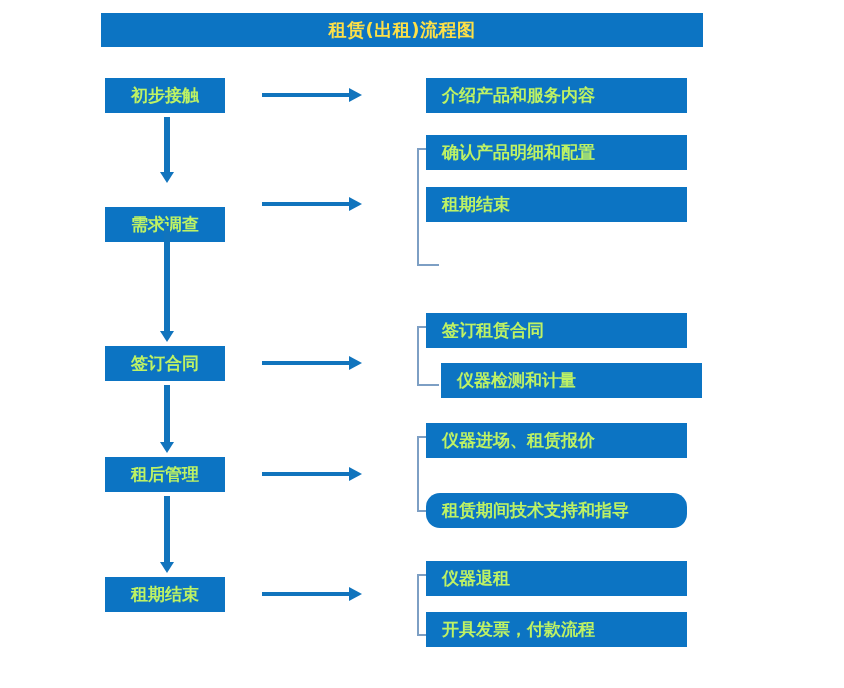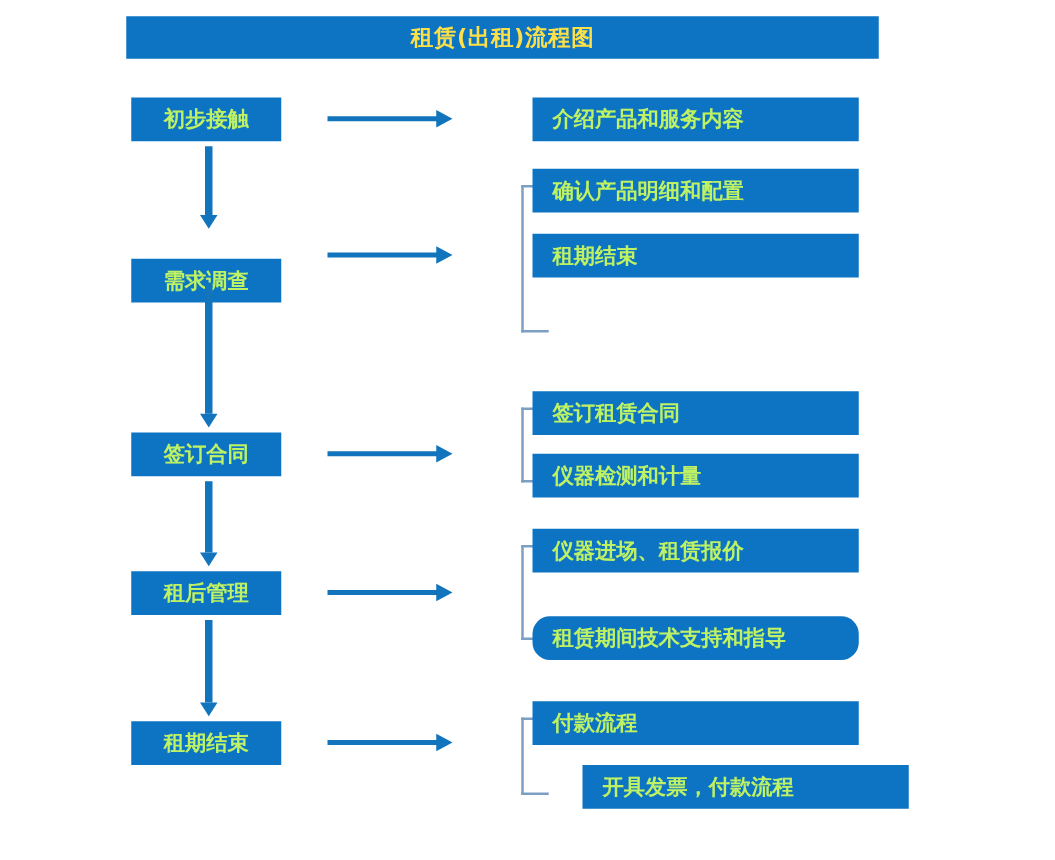--- a/index.html
+++ b/index.html
@@ -185,23 +185,23 @@
 
   <div class="node detail" style="top:78px;">介绍产品和服务内容</div>
 
   <div class="node detail" style="top:135px;">确认产品明细和配置</div>
 
   <div class="node detail" style="top:187px;">租期结束</div>
 
 
   <div class="node detail" style="top:313px;">签订租赁合同</div>
 
-  <div class="node detail" style="top:363px;">仪器检测和计量</div>
+  <div class="node detail" style="top:363px;margin-left:15px;">仪器检测和计量</div>
 
   <div class="node detail" style="top:423px;">仪器进场、租赁报价</div>
 
   <div class="node detail" style="top:493px;border-radius:14px;">租赁期间技术支持和指导</div>
 
-  <div class="node detail" style="top:561px;">付款流程</div>
-
-  <div class="node detail" style="top:612px;margin-left:40px;">开具发票，付款流程</div>
+  <div class="node detail" style="top:561px;">仪器退租</div>
+
+  <div class="node detail" style="top:612px;">开具发票，付款流程</div>
 
 </div>
 
 </body></html>

